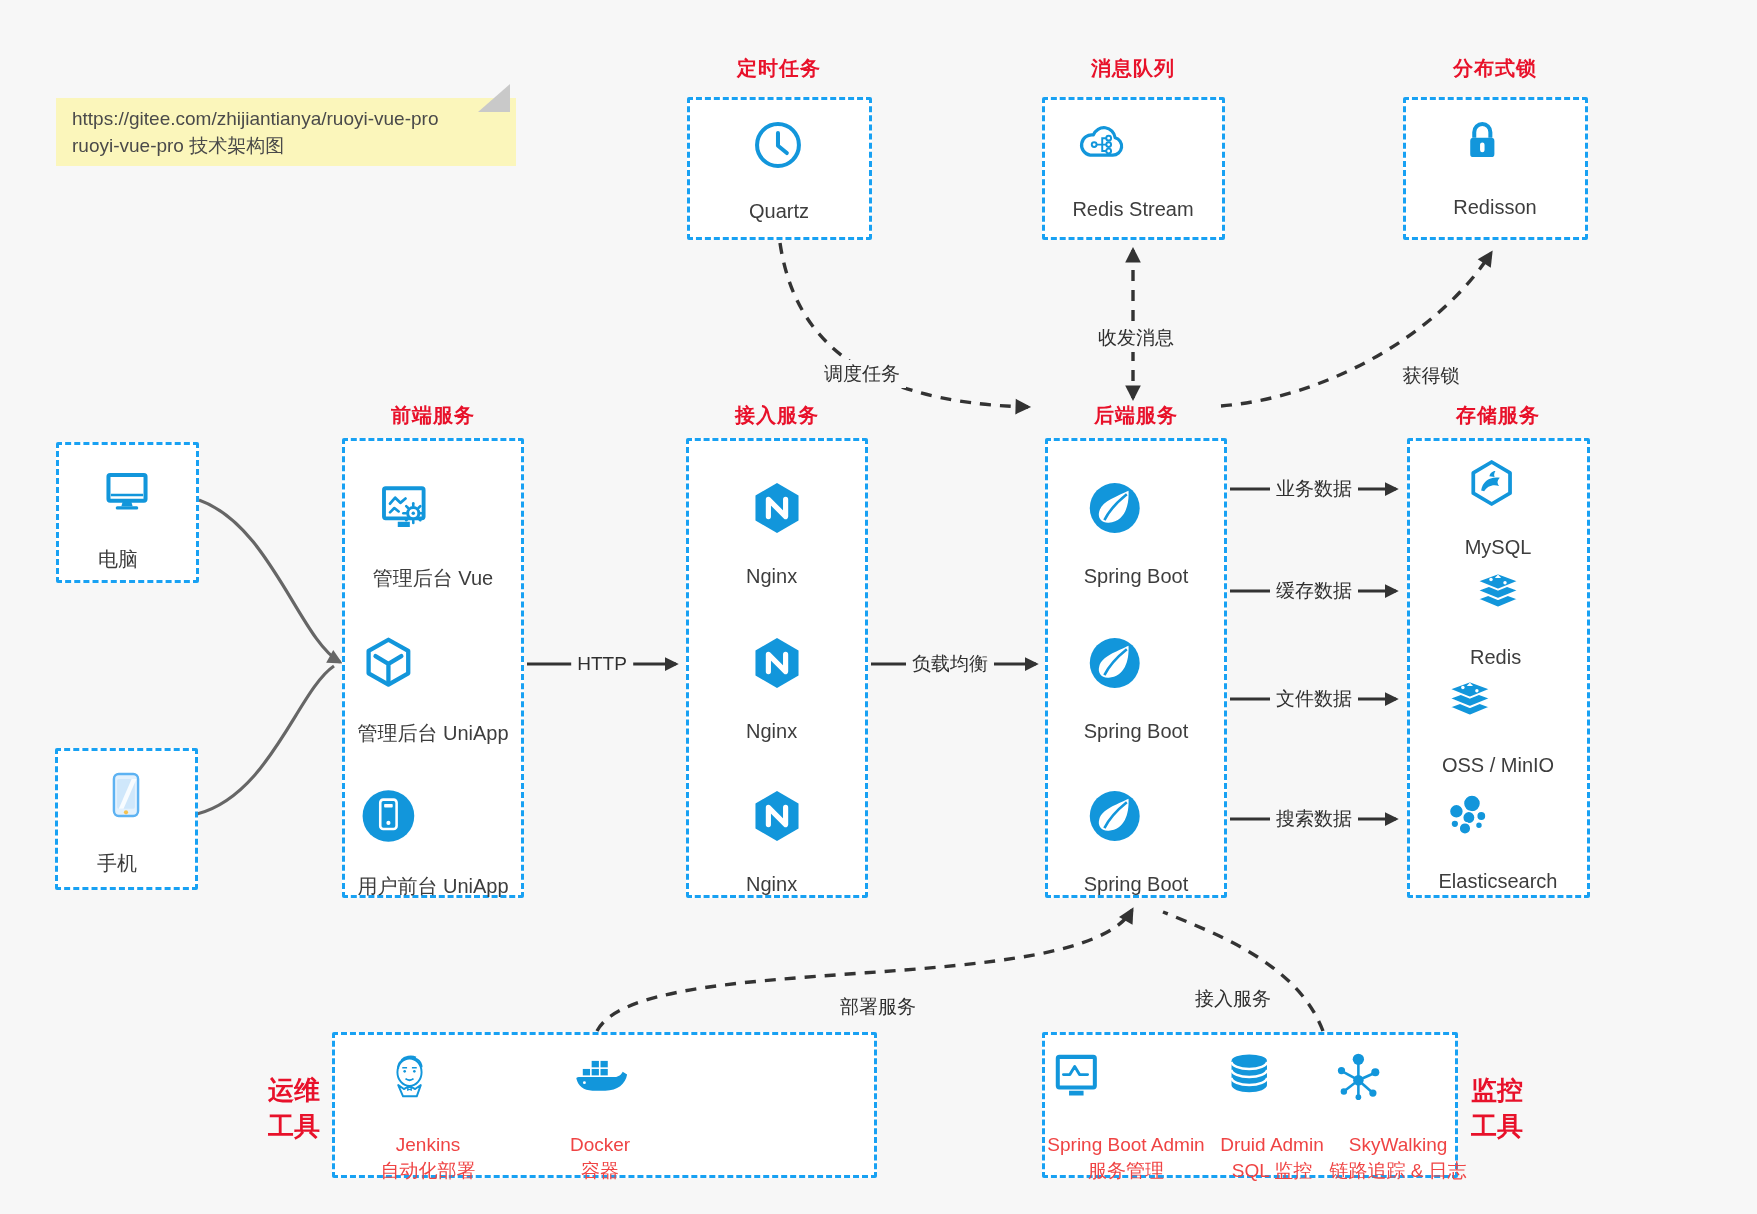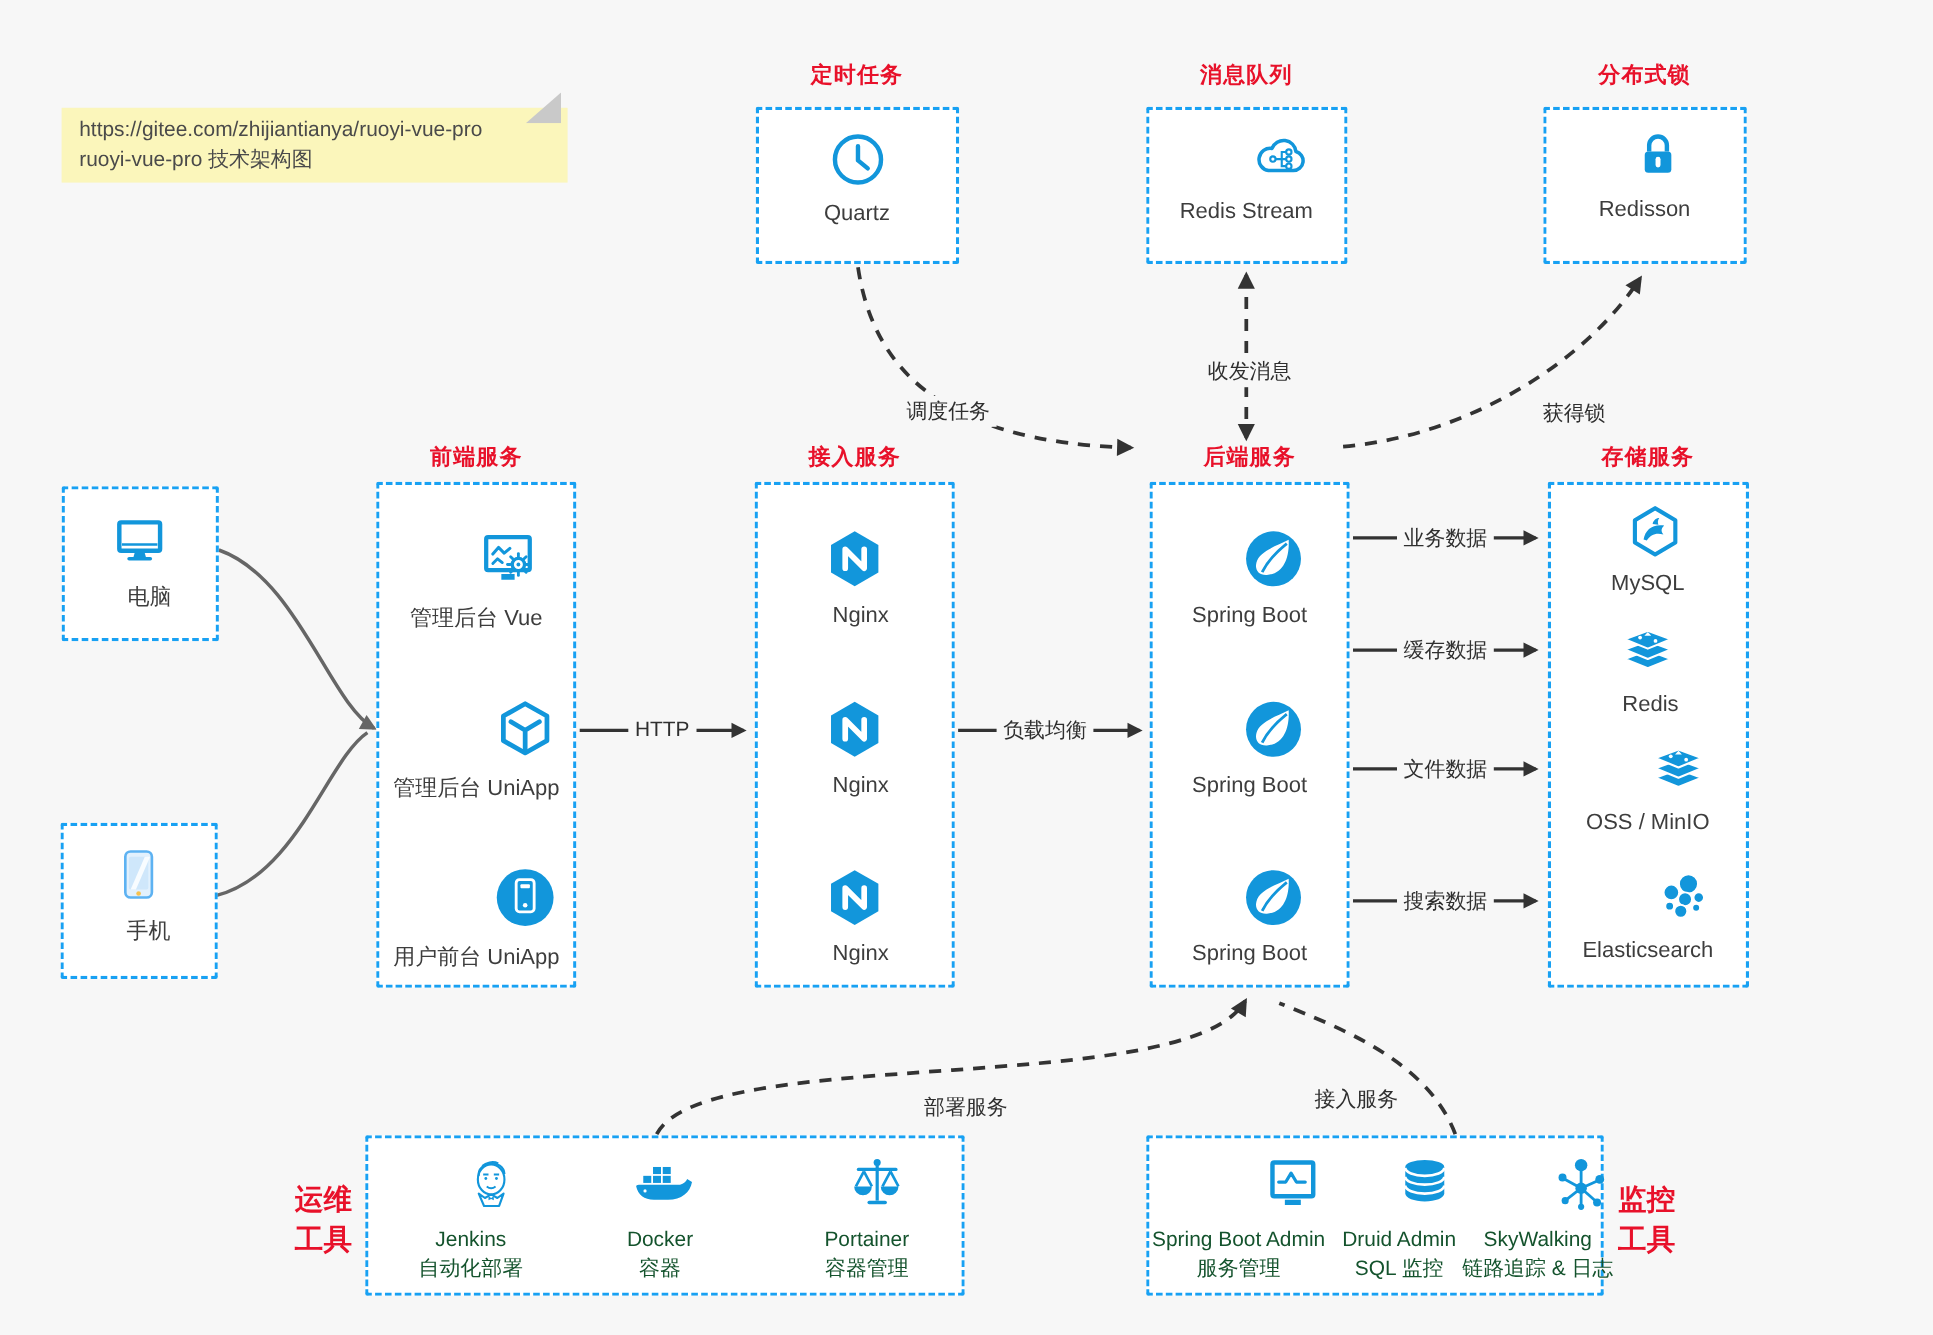--- a/index.html
+++ b/index.html
@@ -6,23 +6,23 @@
   html,body{margin:0;padding:0;background:#f7f7f7;}
   .canvas{position:relative;width:1757px;height:1214px;background:#f7f7f7;
           font-family:"Liberation Sans","DejaVu Sans",sans-serif;overflow:hidden;}
 
   .dashed-box{position:absolute;border:3px dashed #18a1f3;background:#ffffff;box-sizing:border-box;border-radius:2px;}
 
   .group-title{position:absolute;transform:translate(-50%,-50%);color:#e8112a;
                font-size:20px;font-weight:bold;white-space:nowrap;letter-spacing:1px;}
 
   .node{position:absolute;transform:translateX(-50%);display:flex;flex-direction:column;
-        align-items:flex-end;gap:9px;white-space:nowrap;}
+        align-items:flex-start;gap:26px;white-space:nowrap;}
   .node-label{font-size:20px;color:#3d3d3d;}
-  .node-label2{font-size:19px;color:#14532d;line-height:26px;text-align:center;}
+  .node-label2{font-size:19px;color:#ef4444;line-height:26px;text-align:center;}
 
   .ic{display:block;}
   .ic54{width:54px;height:54px}
   .ic56{width:56px;height:56px}
   .ic58{width:58px;height:58px}
   .ic62{width:62px;height:62px}
 
   .edge-label{position:absolute;transform:translate(-50%,-50%);font-size:19px;color:#2f2f2f;
               background:#f7f7f7;padding:1px 6px;white-space:nowrap;}
 
@@ -381,27 +381,20 @@
     <span class="node-label2"><span>Jenkins</span><br>
       <span>自动化部署</span></span>
   </div>
   <div class="node" style="left:600px;top:1048px">
     <svg class="ic ic58" viewBox="0 0 72 72">
         <use href="#i-docker"></use>
       </svg>
     <span class="node-label2"><span>Docker</span><br>
       <span>容器</span></span>
   </div>
-  <div class="node" style="left:788px;top:1048px">
-    <svg class="ic ic58" viewBox="0 0 72 72">
-        <use href="#i-portainer"></use>
-      </svg>
-    <span class="node-label2"><span>Portainer</span><br>
-      <span>容器管理</span></span>
-  </div>
 
   <div class="side-label" style="left:1497px;top:1072px">
     <div>监控</div>
     <div>工具</div>
   </div>
   <div class="node" style="left:1126px;top:1048px">
     <svg class="ic ic58" viewBox="0 0 72 72">
         <use href="#i-sba"></use>
       </svg>
     <span class="node-label2"><span>Spring Boot Admin</span><br>

